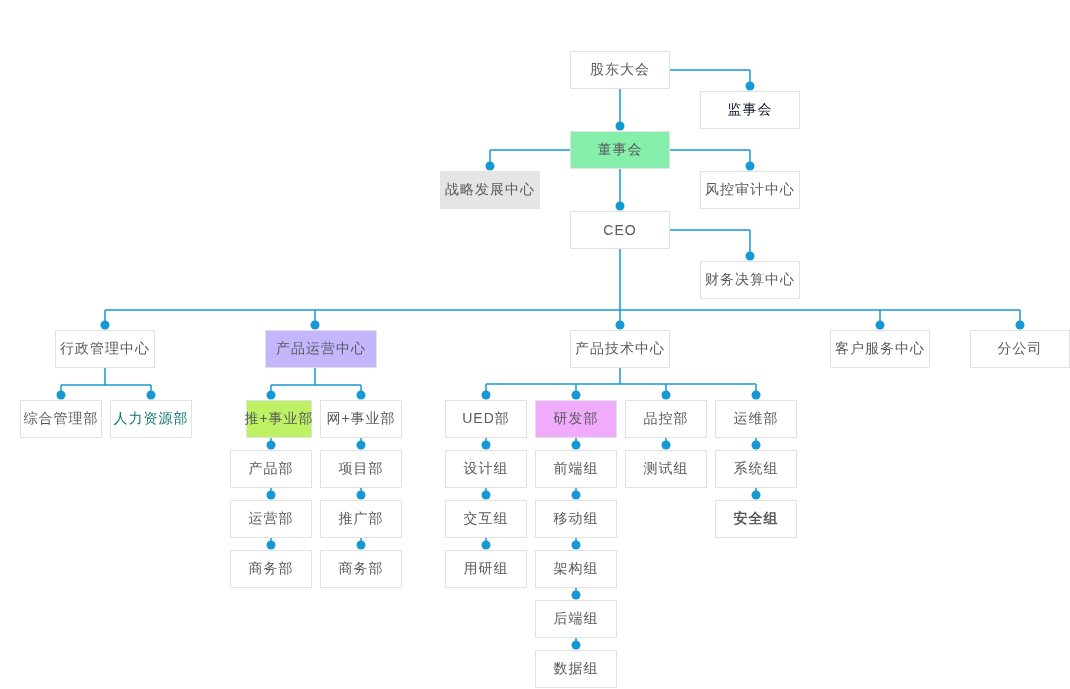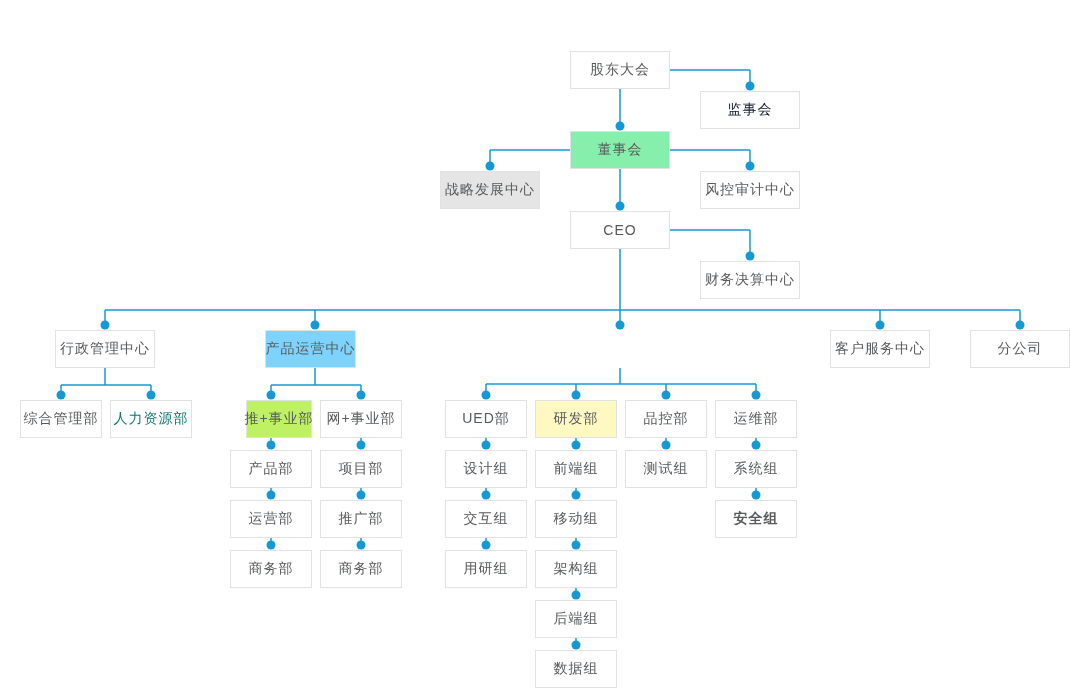--- a/index.html
+++ b/index.html
@@ -128,29 +128,30 @@
     </svg>
   <div class="nodes-layer" id="nodes-layer">
       <div class="node" style="left: 570px; top: 51px; width: 100px; height: 38px; background: rgb(255, 255, 255); border-color: rgb(226, 226, 226); color: rgb(87, 89, 91);">股东大会</div>
       <div class="node" style="left: 700px; top: 91px; width: 100px; height: 38px; background: rgb(255, 255, 255); border-color: rgb(226, 226, 226); color: #0f172a;">监事会</div>
       <div class="node" style="left: 570px; top: 131px; width: 100px; height: 38px; background: #86efac; border-color: rgb(226, 226, 226); color: rgb(87, 89, 91);">董事会</div>
       <div class="node" style="left: 440px; top: 171px; width: 100px; height: 38px; background: #e5e5e5; border-color: rgb(226, 226, 226); color: rgb(87, 89, 91);">战略发展中心</div>
       <div class="node" style="left: 700px; top: 171px; width: 100px; height: 38px; background: rgb(255, 255, 255); border-color: rgb(226, 226, 226); color: rgb(87, 89, 91);">风控审计中心</div>
       <div class="node" style="left: 570px; top: 211px; width: 100px; height: 38px; background: rgb(255, 255, 255); border-color: rgb(226, 226, 226); color: rgb(87, 89, 91);">CEO</div>
       <div class="node" style="left: 700px; top: 261px; width: 100px; height: 38px; background: rgb(255, 255, 255); border-color: rgb(226, 226, 226); color: rgb(87, 89, 91);">财务决算中心</div>
       <div class="node" style="left: 55px; top: 330px; width: 100px; height: 38px; background: rgb(255, 255, 255); border-color: rgb(226, 226, 226); color: rgb(87, 89, 91);">行政管理中心</div>
-      <div class="node" style="left: 265px; top: 330px; width: 91px; height: 38px; background: #7dd3fc; border-color: rgb(226, 226, 226); color: rgb(87, 89, 91);">产品运营中心</div>
+      <div class="node" style="left: 265px; top: 330px; width: 112px; height: 38px; background: #c4b5fd; border-color: rgb(226, 226, 226); color: rgb(87, 89, 91);">产品运营中心</div>
+      <div class="node" style="left: 570px; top: 330px; width: 100px; height: 38px; background: rgb(255, 255, 255); border-color: rgb(226, 226, 226); color: rgb(87, 89, 91);">产品技术中心</div>
       <div class="node" style="left: 830px; top: 330px; width: 100px; height: 38px; background: rgb(255, 255, 255); border-color: rgb(226, 226, 226); color: rgb(87, 89, 91);">客户服务中心</div>
       <div class="node" style="left: 20px; top: 400px; width: 82px; height: 38px; background: rgb(255, 255, 255); border-color: rgb(226, 226, 226); color: rgb(87, 89, 91);">综合管理部</div>
       <div class="node" style="left: 970px; top: 330px; width: 100px; height: 38px; background: rgb(255, 255, 255); border-color: rgb(226, 226, 226); color: rgb(87, 89, 91);">分公司</div>
       <div class="node" style="left: 110px; top: 400px; width: 82px; height: 38px; background: rgb(255, 255, 255); border-color: rgb(226, 226, 226); color: #0f766e;">人力资源部</div>
       <div class="node" style="left: 246px; top: 400px; width: 66px; height: 38px; background: #bef264; border-color: rgb(226, 226, 226); color: rgb(87, 89, 91);">推+事业部</div>
       <div class="node" style="left: 320px; top: 400px; width: 82px; height: 38px; background: rgb(255, 255, 255); border-color: rgb(226, 226, 226); color: rgb(87, 89, 91);">网+事业部</div>
       <div class="node" style="left: 445px; top: 400px; width: 82px; height: 38px; background: rgb(255, 255, 255); border-color: rgb(226, 226, 226); color: rgb(87, 89, 91);">UED部</div>
-      <div class="node" style="left: 535px; top: 400px; width: 82px; height: 38px; background: #fef9c3; border-color: rgb(226, 226, 226); color: rgb(87, 89, 91);">研发部</div>
+      <div class="node" style="left: 535px; top: 400px; width: 82px; height: 38px; background: #f0abfc; border-color: rgb(226, 226, 226); color: rgb(87, 89, 91);">研发部</div>
       <div class="node" style="left: 625px; top: 400px; width: 82px; height: 38px; background: rgb(255, 255, 255); border-color: rgb(226, 226, 226); color: rgb(87, 89, 91);">品控部</div>
       <div class="node" style="left: 715px; top: 400px; width: 82px; height: 38px; background: rgb(255, 255, 255); border-color: rgb(226, 226, 226); color: rgb(87, 89, 91);">运维部</div>
       <div class="node" style="left: 230px; top: 450px; width: 82px; height: 38px; background: rgb(255, 255, 255); border-color: rgb(226, 226, 226); color: rgb(87, 89, 91);">产品部</div>
       <div class="node" style="left: 320px; top: 450px; width: 82px; height: 38px; background: rgb(255, 255, 255); border-color: rgb(226, 226, 226); color: rgb(87, 89, 91);">项目部</div>
       <div class="node" style="left: 445px; top: 450px; width: 82px; height: 38px; background: rgb(255, 255, 255); border-color: rgb(226, 226, 226); color: rgb(87, 89, 91);">设计组</div>
       <div class="node" style="left: 535px; top: 450px; width: 82px; height: 38px; background: rgb(255, 255, 255); border-color: rgb(226, 226, 226); color: rgb(87, 89, 91);">前端组</div>
       <div class="node" style="left: 625px; top: 450px; width: 82px; height: 38px; background: rgb(255, 255, 255); border-color: rgb(226, 226, 226); color: rgb(87, 89, 91);">测试组</div>
       <div class="node" style="left: 715px; top: 450px; width: 82px; height: 38px; background: rgb(255, 255, 255); border-color: rgb(226, 226, 226); color: rgb(87, 89, 91);">系统组</div>
       <div class="node" style="left: 230px; top: 500px; width: 82px; height: 38px; background: rgb(255, 255, 255); border-color: rgb(226, 226, 226); color: rgb(87, 89, 91);">运营部</div>
       <div class="node" style="left: 320px; top: 500px; width: 82px; height: 38px; background: rgb(255, 255, 255); border-color: rgb(226, 226, 226); color: rgb(87, 89, 91);">推广部</div>

